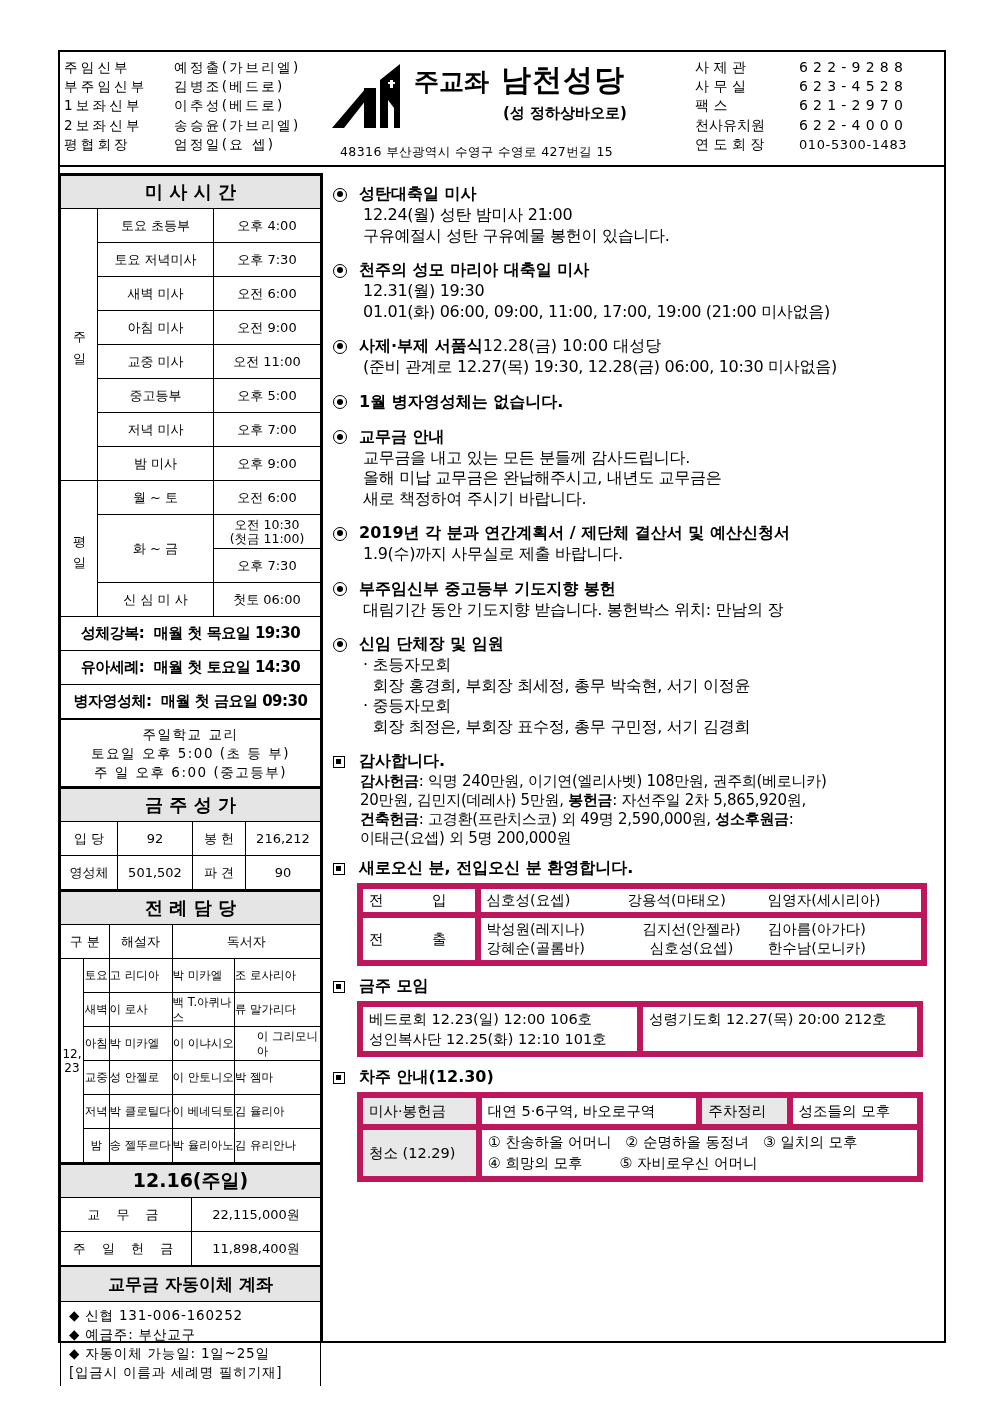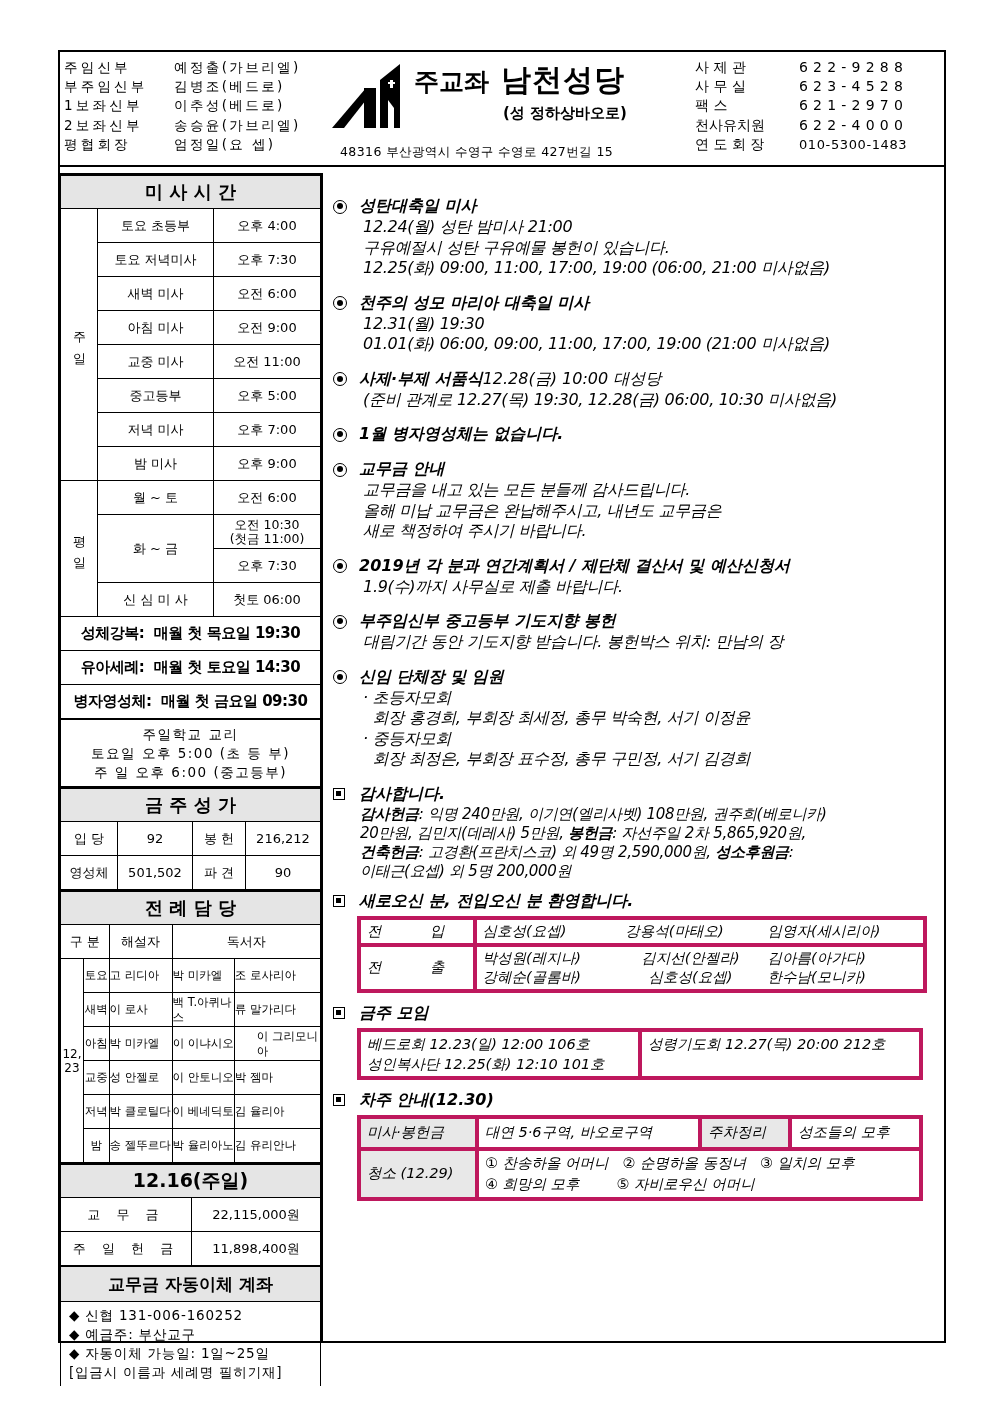--- a/index.html
+++ b/index.html
@@ -29,32 +29,32 @@
   
   .leftcol { left:60px; top:173px; width:263px; height:1168px; border-right:2px solid #000; box-sizing:border-box; border-top:2px solid #000; }
   table { border-collapse:collapse; }
   .ltab { width:261px; font-size:13px; }
   .ltab td { border:1px solid #000; padding:0; text-align:center; height:33px; }
   .sec-head { background:#e5e5e5; font-weight:bold; font-size:18px; letter-spacing:0; border-bottom:2px solid #000; text-align:center; }
   .vlabel { writing-mode:vertical-rl; letter-spacing:8px; font-size:13px; }
   .boldrow { font-weight:bold; font-size:15px; letter-spacing:-0.5px; height:31px; border-top:2px solid #000; }
 
   
-  .content { left:333px; top:196px; width:612px; font-size:16px;font-style:italic; }
+  .content { left:333px; top:184px; width:612px; font-size:16px; }
   .item { margin-bottom:14px; }
   .item .head { font-weight:bold; font-size:16px; display:flex; align-items:center; white-space:nowrap; }
   .item .bullet { display:inline-block; width:14px; height:14px; border:1.5px solid #000; border-radius:50%; margin-right:12px; position:relative; box-sizing:border-box; }
   .item .bullet::after { content:""; position:absolute; left:2.5px; top:2.5px; width:6px; height:6px; border-radius:50%; background:#000; }
   .item .body { padding-left:30px; line-height:20.5px; white-space:nowrap; font-size:16px; letter-spacing:-0.3px; }
   .sq { display:inline-block; width:12px; height:12px; border:1.5px solid #000; margin-right:14px; position:relative; box-sizing:border-box; }
   .sq::after { content:""; position:absolute; left:2px; top:2px; width:5px; height:5px; background:#000; }
   .section { margin-bottom:10px; }
   .section .head { font-weight:bold; font-size:16px; display:flex; align-items:center; }
   .rtab { margin-left:24px; font-size:14.5px; margin-top:4px; }
-  .rtab td { border:4px solid #be185d; padding:2px 6px; white-space:nowrap; }
+  .rtab td { border:6px solid #be185d; padding:2px 6px; white-space:nowrap; }
   .gray { background:#e8e8e8; }
   b.k { font-weight:bold; }
 </style>
 </head>
 <body>
 
 <div class="frame"></div>
 
 <div class="abs hdr-left">
   <div class="row">
@@ -291,21 +291,20 @@
 
 <div class="abs content">
   <div class="item">
     <div class="head">
         <span class="bullet"></span>
         <span>성탄대축일 미사</span>
       </div>
     <div class="body">
         <div>12.24(월) 성탄 밤미사 21:00</div>
         <div>구유예절시 성탄 구유예물 봉헌이 있습니다.</div>
-        <div>12.25(화) 09:00, 11:00, 17:00, 19:00 (06:00, 21:00 미사없음)</div>
       </div>
   </div>
   <div class="item">
     <div class="head">
         <span class="bullet"></span>
         <span>천주의 성모 마리아 대축일 미사</span>
       </div>
     <div class="body">
         <div>12.31(월) 19:30</div>
         <div>01.01(화) 06:00, 09:00, 11:00, 17:00, 19:00 (21:00 미사없음)</div>

